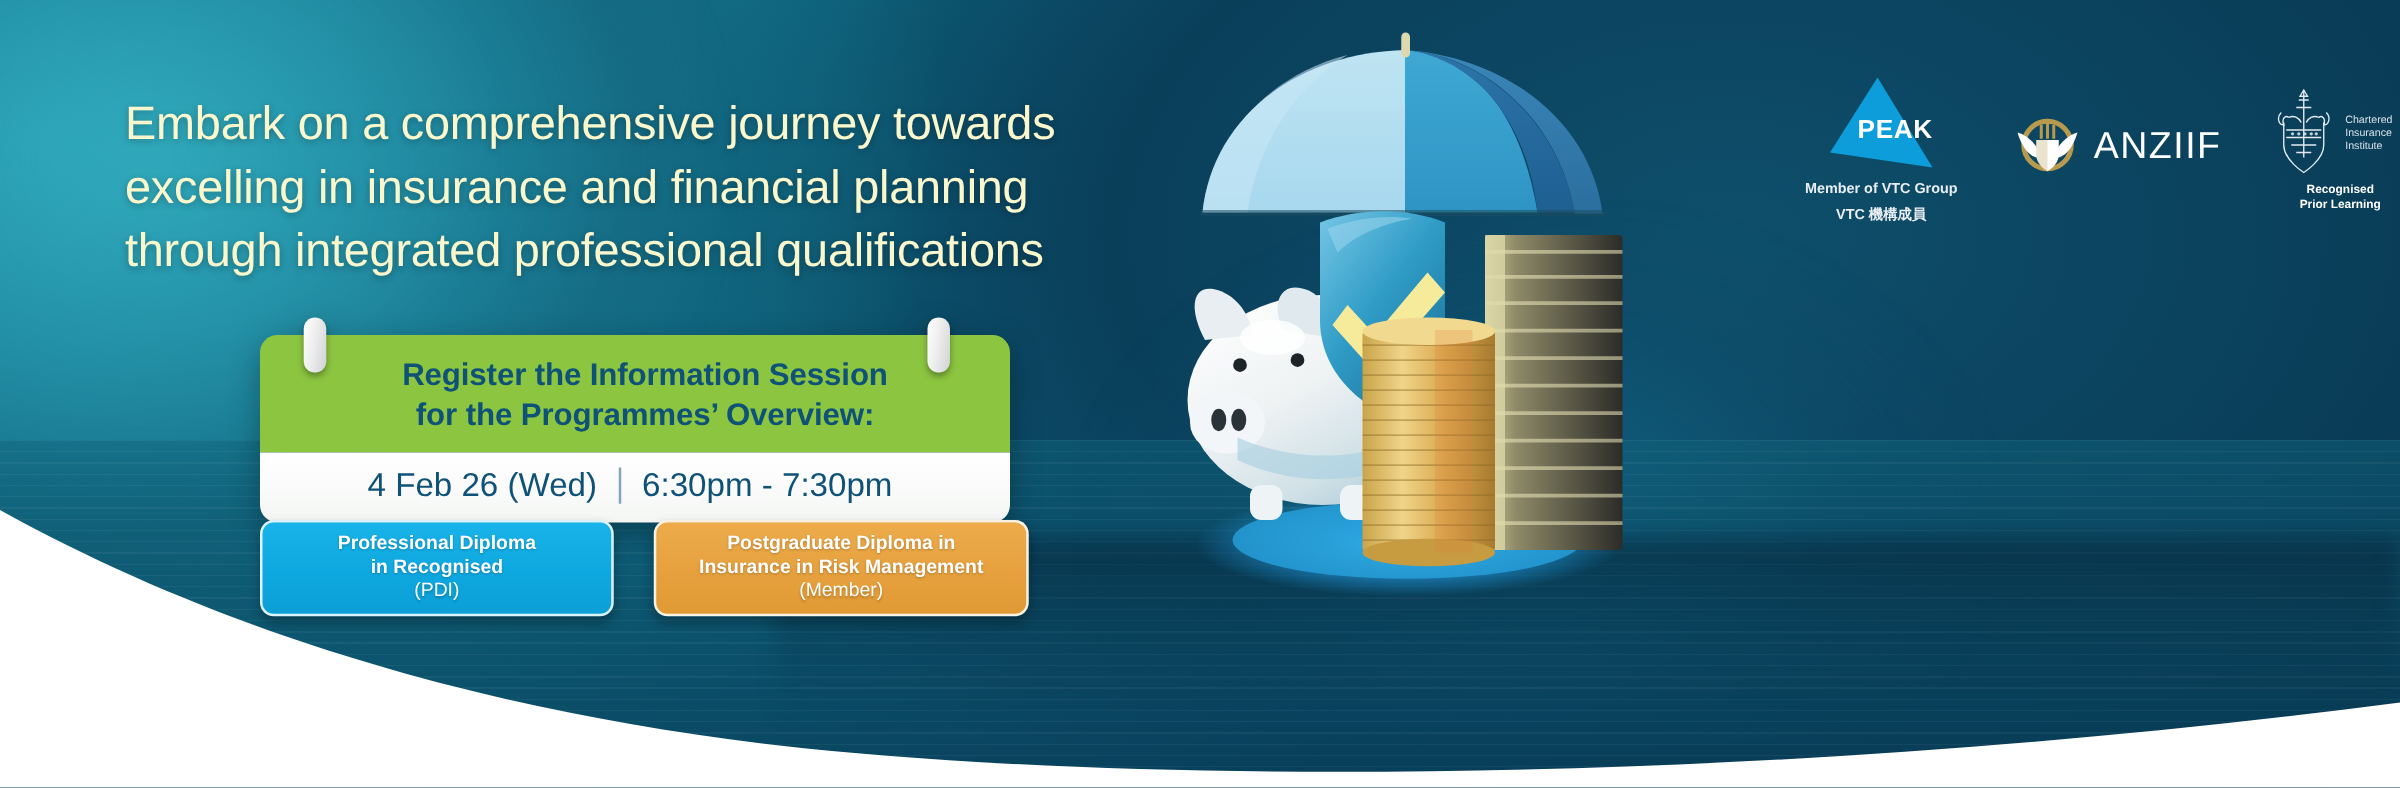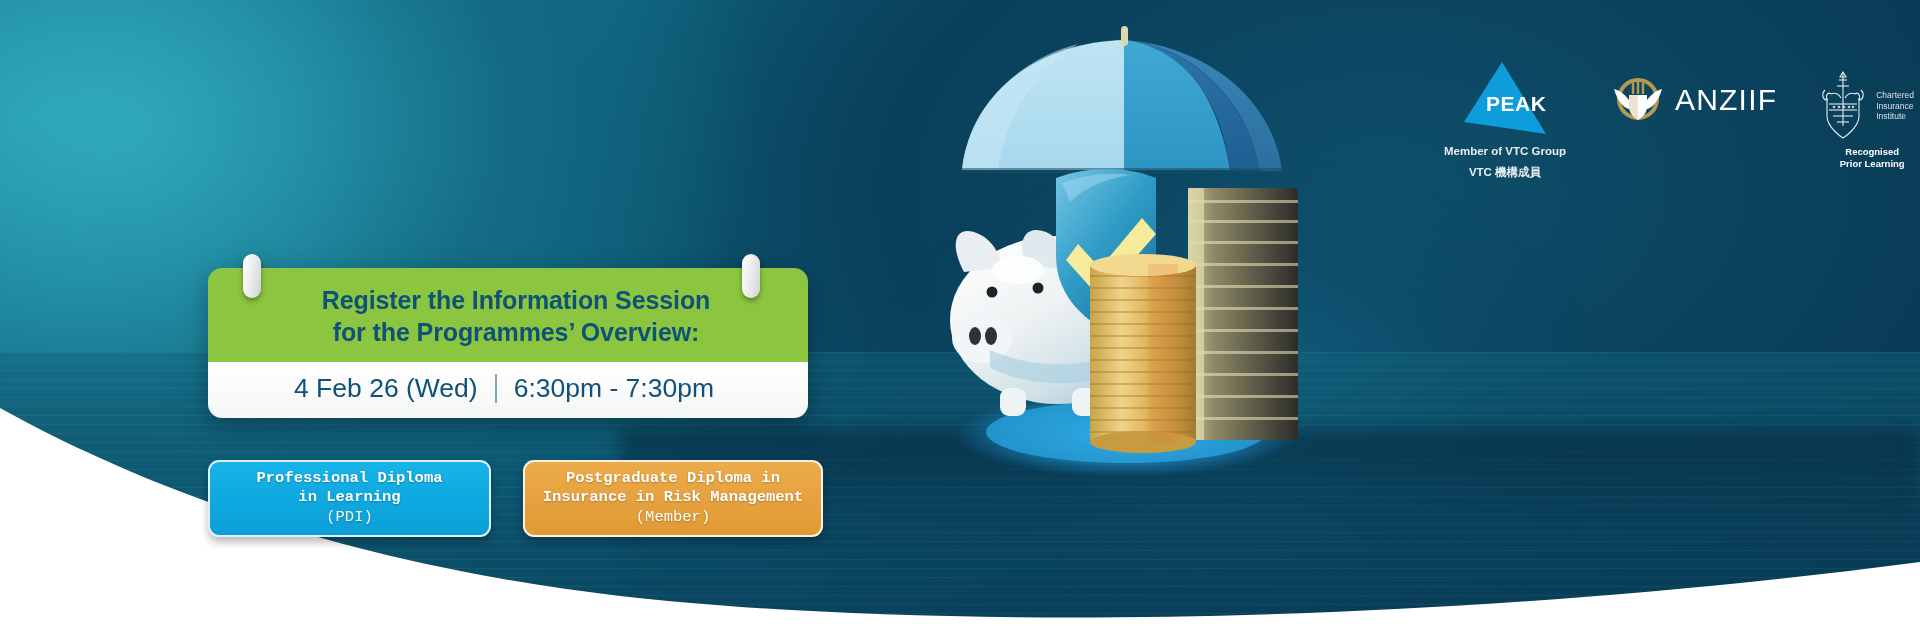--- a/index.html
+++ b/index.html
@@ -109,22 +109,22 @@
     width:18px; height:44px;
     border-radius:9px;
     background:linear-gradient(100deg,#ffffff 0%, #f0f0f0 40%, #cfd2d4 100%);
     box-shadow:0 3px 5px rgba(0,0,0,.35);
   }
   .pin.left { left:35px; }
   .pin.right { left:534px; }
 
   
   .prog-row {
-    position:absolute; left:208px; top:460px;
-    display:flex; gap:32px;font-family:Liberation Mono, monospace;
+    position:absolute; left:208px; top:416px;
+    display:flex; gap:32px;
   }
   .prog-btn {
     width:283px; min-height:69px;
     border-radius:11px;
     border:2px solid rgba(255,255,255,.85);
     display:flex; flex-direction:column; align-items:center; justify-content:center;
     padding:7px 10px 8px 10px;
     box-shadow:0 5px 9px rgba(0,0,0,.28);
     text-align:center;
   }
@@ -149,21 +149,21 @@
   .peak-tri { position:absolute; left:18px; top:0; }
   .peak-word {
     position:absolute; left:46px; top:32px;
     color:#ffffff; font-size:21px; font-weight:bold; letter-spacing:.5px;
   }
   .peak-sub {
     margin-top:6px; color:#e8eef2; font-size:11.5px; 
     line-height:15px; font-weight:bold; white-space:nowrap;
   }
 
-  .logo-anziif { display:flex; align-items:center; gap:9px; margin-top:15px; }
+  .logo-anziif { display:flex; align-items:center; gap:9px; margin-top:32px; }
   .anziif-word { color:#ffffff; font-size:30px; font-weight:400; letter-spacing:1.2px; }
 
   .logo-cii { width:110px; text-align:center; margin-top:8px; }
   .cii-top { display:flex; align-items:flex-start; gap:7px; }
   .cii-words {
     text-align:left; color:#d6e0e8; font-size:8.5px; line-height:10.5px;
     padding-top:22px; white-space:nowrap;
   }
   .cii-rpl {
     margin-top:4px; color:#ffffff; font-size:9.5px; font-weight:bold; line-height:12px;
@@ -310,39 +310,44 @@
       <ellipse cx="213" cy="245" rx="53" ry="11" fill="#f2d990"></ellipse>
       <ellipse cx="213" cy="422" rx="53" ry="11" fill="#c79c40"></ellipse>
       <rect x="218" y="244" width="30" height="178" fill="#e07a3a" opacity="0.22"></rect>
     </g>
   </svg>
 
   <svg class="white-sweep" viewBox="0 0 1920 300" preserveAspectRatio="none">
     <path d="M0 78 C130 150 330 232 620 266 C900 298 1400 300 1920 232 L1920 300 L0 300 Z" fill="#ffffff"></path>
   </svg>
 
+  <div class="headline">
+    <span class="hl-line">Embark on a comprehensive journey towards</span>
+    <span class="hl-line">excelling in insurance and financial planning</span>
+    <span class="hl-line">through integrated professional qualifications</span>
+  </div>
 
   <div class="register-card">
     <div class="pin left"></div>
     <div class="pin right"></div>
     <div class="card-top">
       <span class="card-top-line">Register the Information Session</span>
       <span class="card-top-line">for the Programmes’ Overview:</span>
     </div>
     <div class="card-bottom">
       <span class="card-date">4 Feb 26 (Wed)</span>
       <span class="card-sep"></span>
       <span class="card-time">6:30pm - 7:30pm</span>
     </div>
   </div>
 
   <div class="prog-row">
     <div class="prog-btn pdi">
       <span class="prog-line">Professional Diploma</span>
-      <span class="prog-line">in Learning</span>
+      <span class="prog-line">in Recognised</span>
       <span class="prog-abbr">(PDI)</span>
     </div>
     <div class="prog-btn pgdirm">
       <span class="prog-line">Postgraduate Diploma in</span>
       <span class="prog-line">Insurance in Risk Management</span>
       <span class="prog-abbr">(Member)</span>
     </div>
   </div>
 
   <div class="logo-strip">

